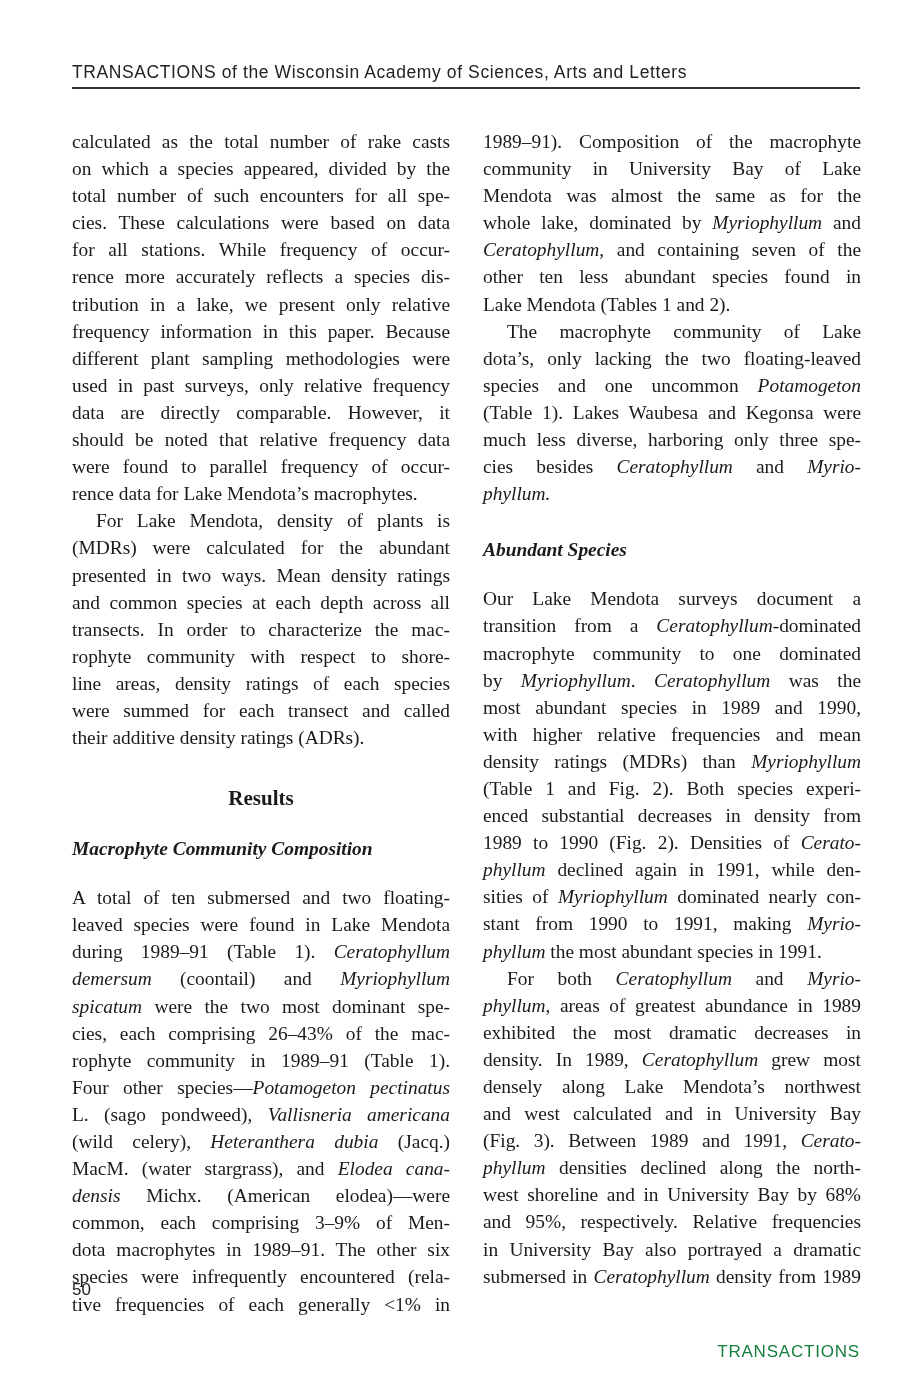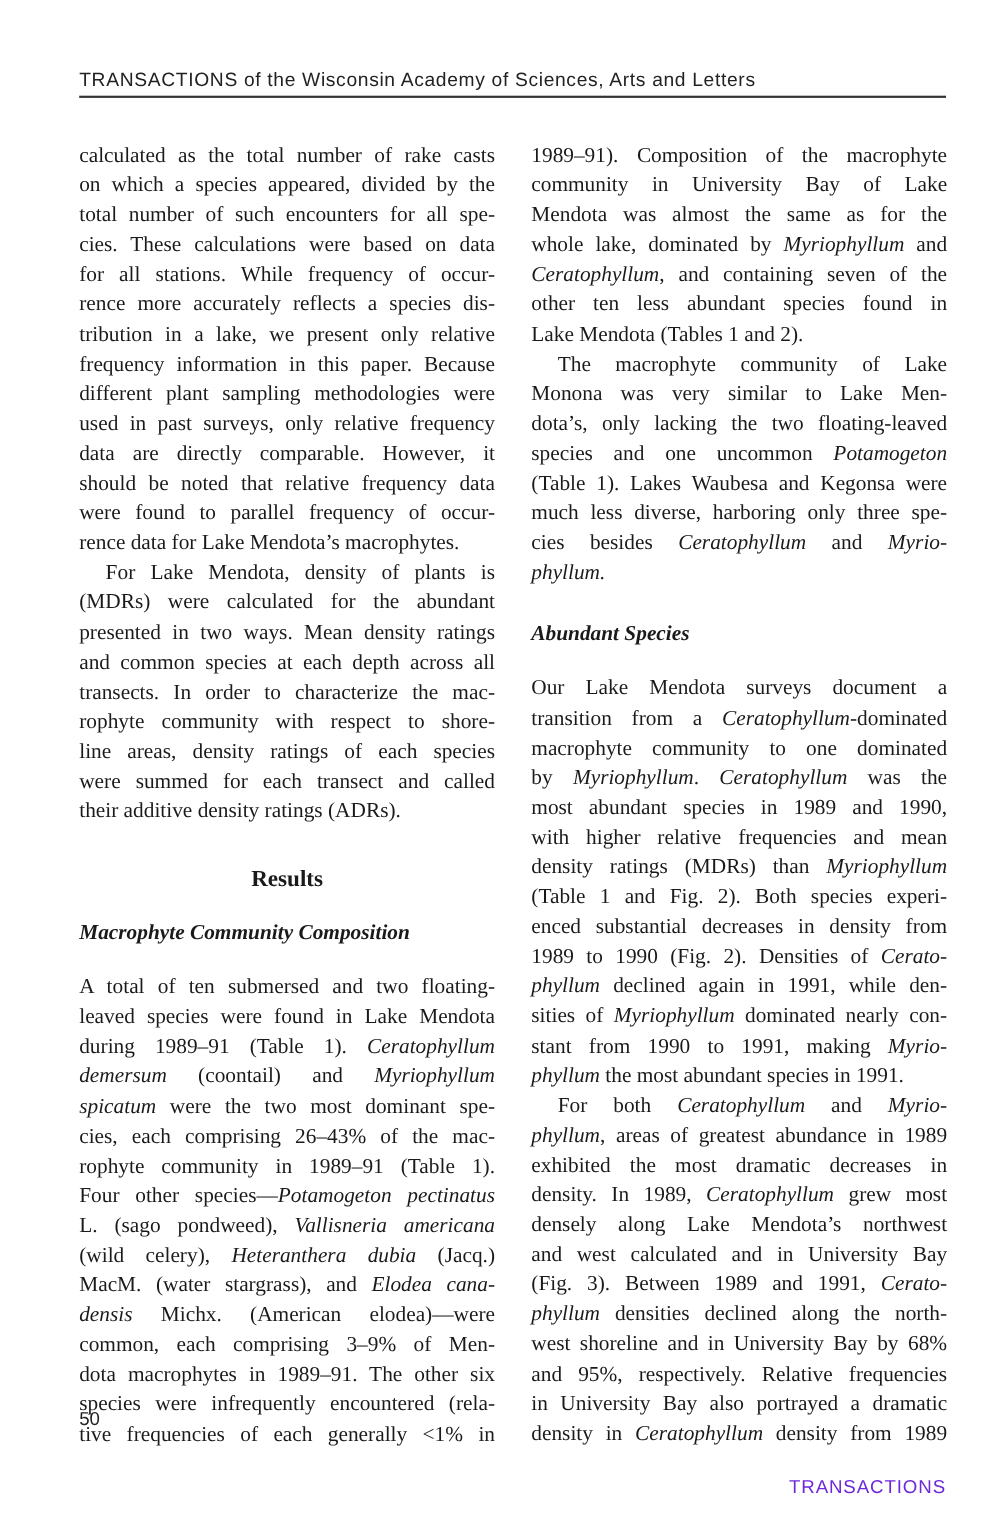--- a/index.html
+++ b/index.html
@@ -15,21 +15,21 @@
   .col-left { left: 72px; }
   .col-right { left: 483px; }
   .line { display: block; white-space: nowrap; text-align: justify; text-align-last: justify; height: 27.1px; }
   .line.last { text-align-last: left; }
   .line.indent { padding-left: 24px; }
   .gap { display: block; height: 27px; }
   .section-title { display: block; text-align: center; font-weight: bold; font-size: 21px; height: 40px; line-height: 40px; }
   .subhead { display: block; font-style: italic; font-weight: bold; height: 30px; line-height: 30px; margin-top: 10px; }
   i { font-style: italic; }
   .footer-page { position: absolute; left: 72px; top: 1280px; font-family: "Liberation Sans", sans-serif; font-size: 17px; color: #222; }
-  .footer-journal { position: absolute; right: 48px; top: 1342px; font-family: "Liberation Sans", sans-serif; font-size: 17px; letter-spacing: 0.8px; color: #6d28d9; }
+  .footer-journal { position: absolute; right: 48px; top: 1342px; font-family: "Liberation Sans", sans-serif; font-size: 17px; letter-spacing: 0.8px; color: #15803d; }
 </style>
 </head>
 <body>
 
 <div class="running-head">TRANSACTIONS of the Wisconsin Academy of Sciences, Arts and Letters</div>
 <div class="head-rule"></div>
 
 <div class="col col-left">
   <div>
     <span class="line">calculated as the total number of rake casts</span>
@@ -88,21 +88,20 @@
     <span class="line">1989–91). Composition of the macrophyte</span>
     <span class="line">community in University Bay of Lake</span>
     <span class="line">Mendota was almost the same as for the</span>
     <span class="line"><span>whole lake, dominated by </span><i>Myriophyllum</i><span> and</span></span>
     <span class="line"><i>Ceratophyllum</i><span>, and containing seven of the</span></span>
     <span class="line">other ten less abundant species found in</span>
     <span class="line last">Lake Mendota (Tables 1 and 2).</span>
   </div>
   <div>
     <span class="line indent">The macrophyte community of Lake</span>
-    <span class="line">Monona was very similar to Lake Men-</span>
     <span class="line">dota’s, only lacking the two floating-leaved</span>
     <span class="line"><span>species and one uncommon </span><i>Potamogeton</i></span>
     <span class="line">(Table 1). Lakes Waubesa and Kegonsa were</span>
     <span class="line">much less diverse, harboring only three spe-</span>
     <span class="line"><span>cies besides </span><i>Ceratophyllum</i><span> and </span><i>Myrio-</i></span>
     <span class="line last"><i>phyllum.</i></span>
   </div>
   <span class="gap" style="height:18px"></span>
   <span class="subhead">Abundant Species</span>
   <span class="gap" style="height:20px"></span>
@@ -127,18 +126,18 @@
     <span class="line"><i>phyllum</i><span>, areas of greatest abundance in 1989</span></span>
     <span class="line">exhibited the most dramatic decreases in</span>
     <span class="line"><span>density. In 1989, </span><i>Ceratophyllum</i><span> grew most</span></span>
     <span class="line">densely along Lake Mendota’s northwest</span>
     <span class="line">and west calculated and in University Bay</span>
     <span class="line"><span>(Fig. 3). Between 1989 and 1991, </span><i>Cerato-</i></span>
     <span class="line"><i>phyllum</i><span> densities declined along the north-</span></span>
     <span class="line">west shoreline and in University Bay by 68%</span>
     <span class="line">and 95%, respectively. Relative frequencies</span>
     <span class="line">in University Bay also portrayed a dramatic</span>
-    <span class="line"><span>density in </span><i>Ceratophyllum</i><span> density from 1989</span></span>
+    <span class="line"><span>submersed in </span><i>Ceratophyllum</i><span> density from 1989</span></span>
   </div>
 </div>
 
 <div class="footer-page">50</div>
 <div class="footer-journal">TRANSACTIONS</div>
 
 </body></html>

